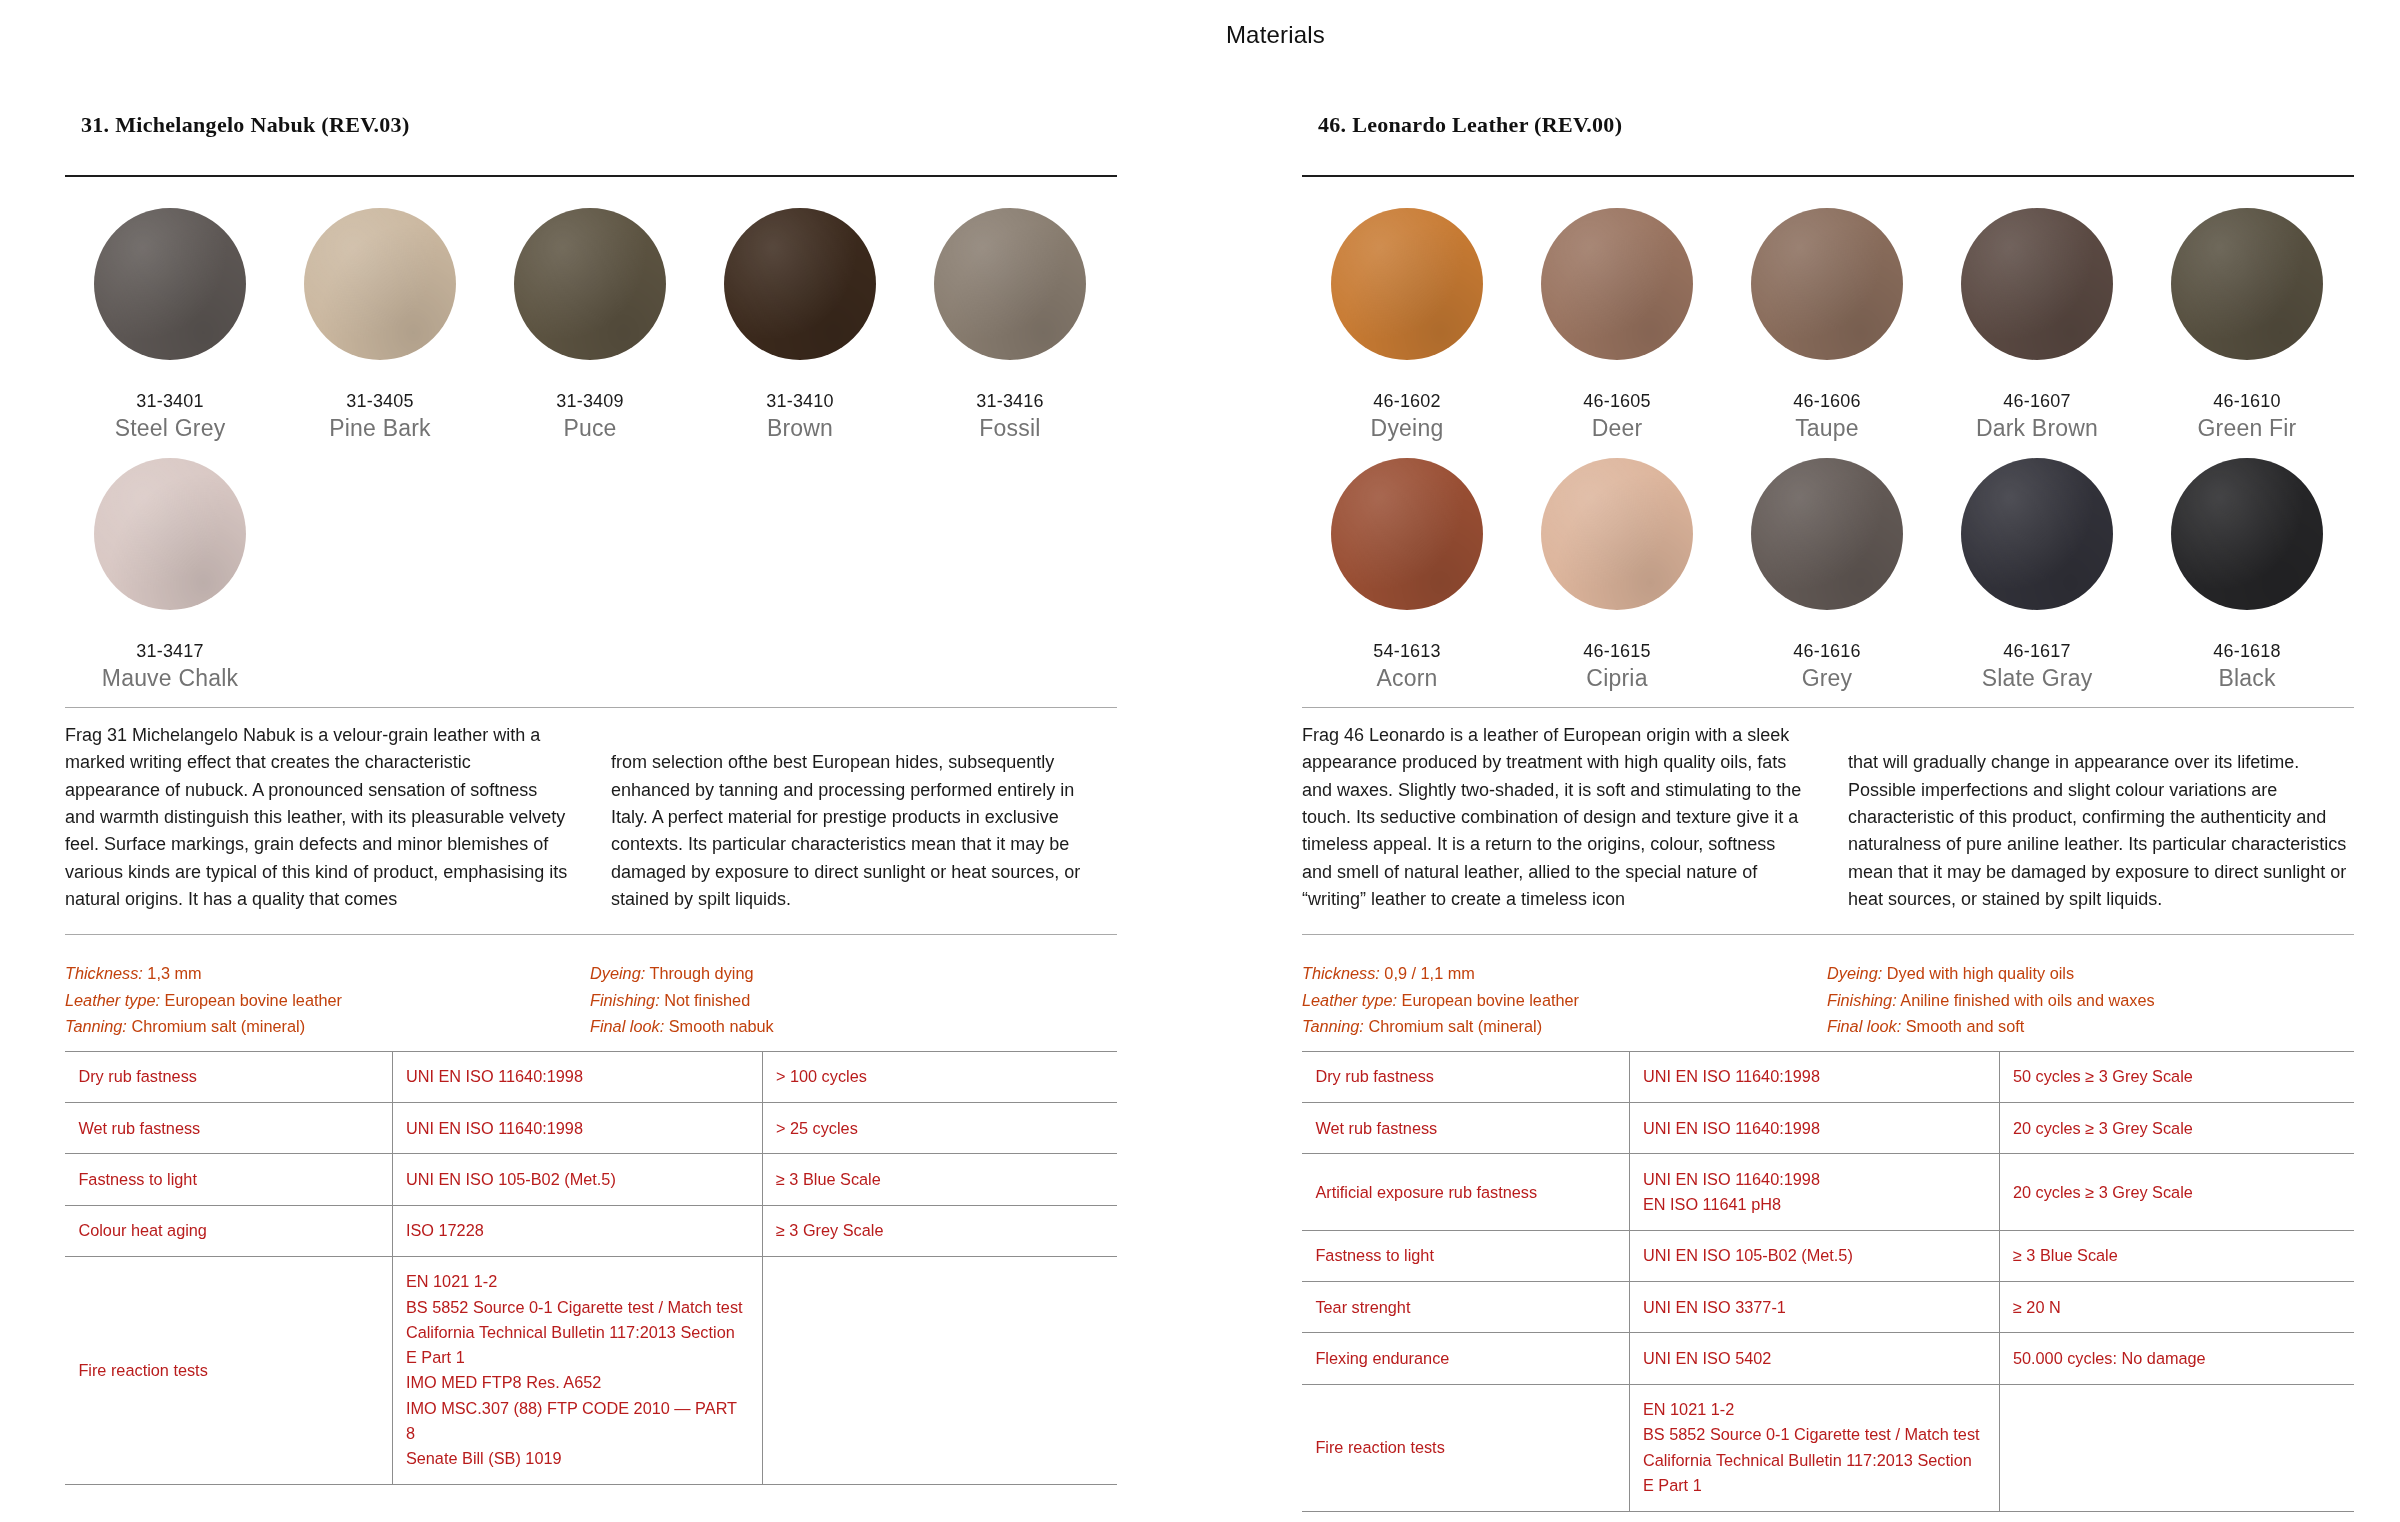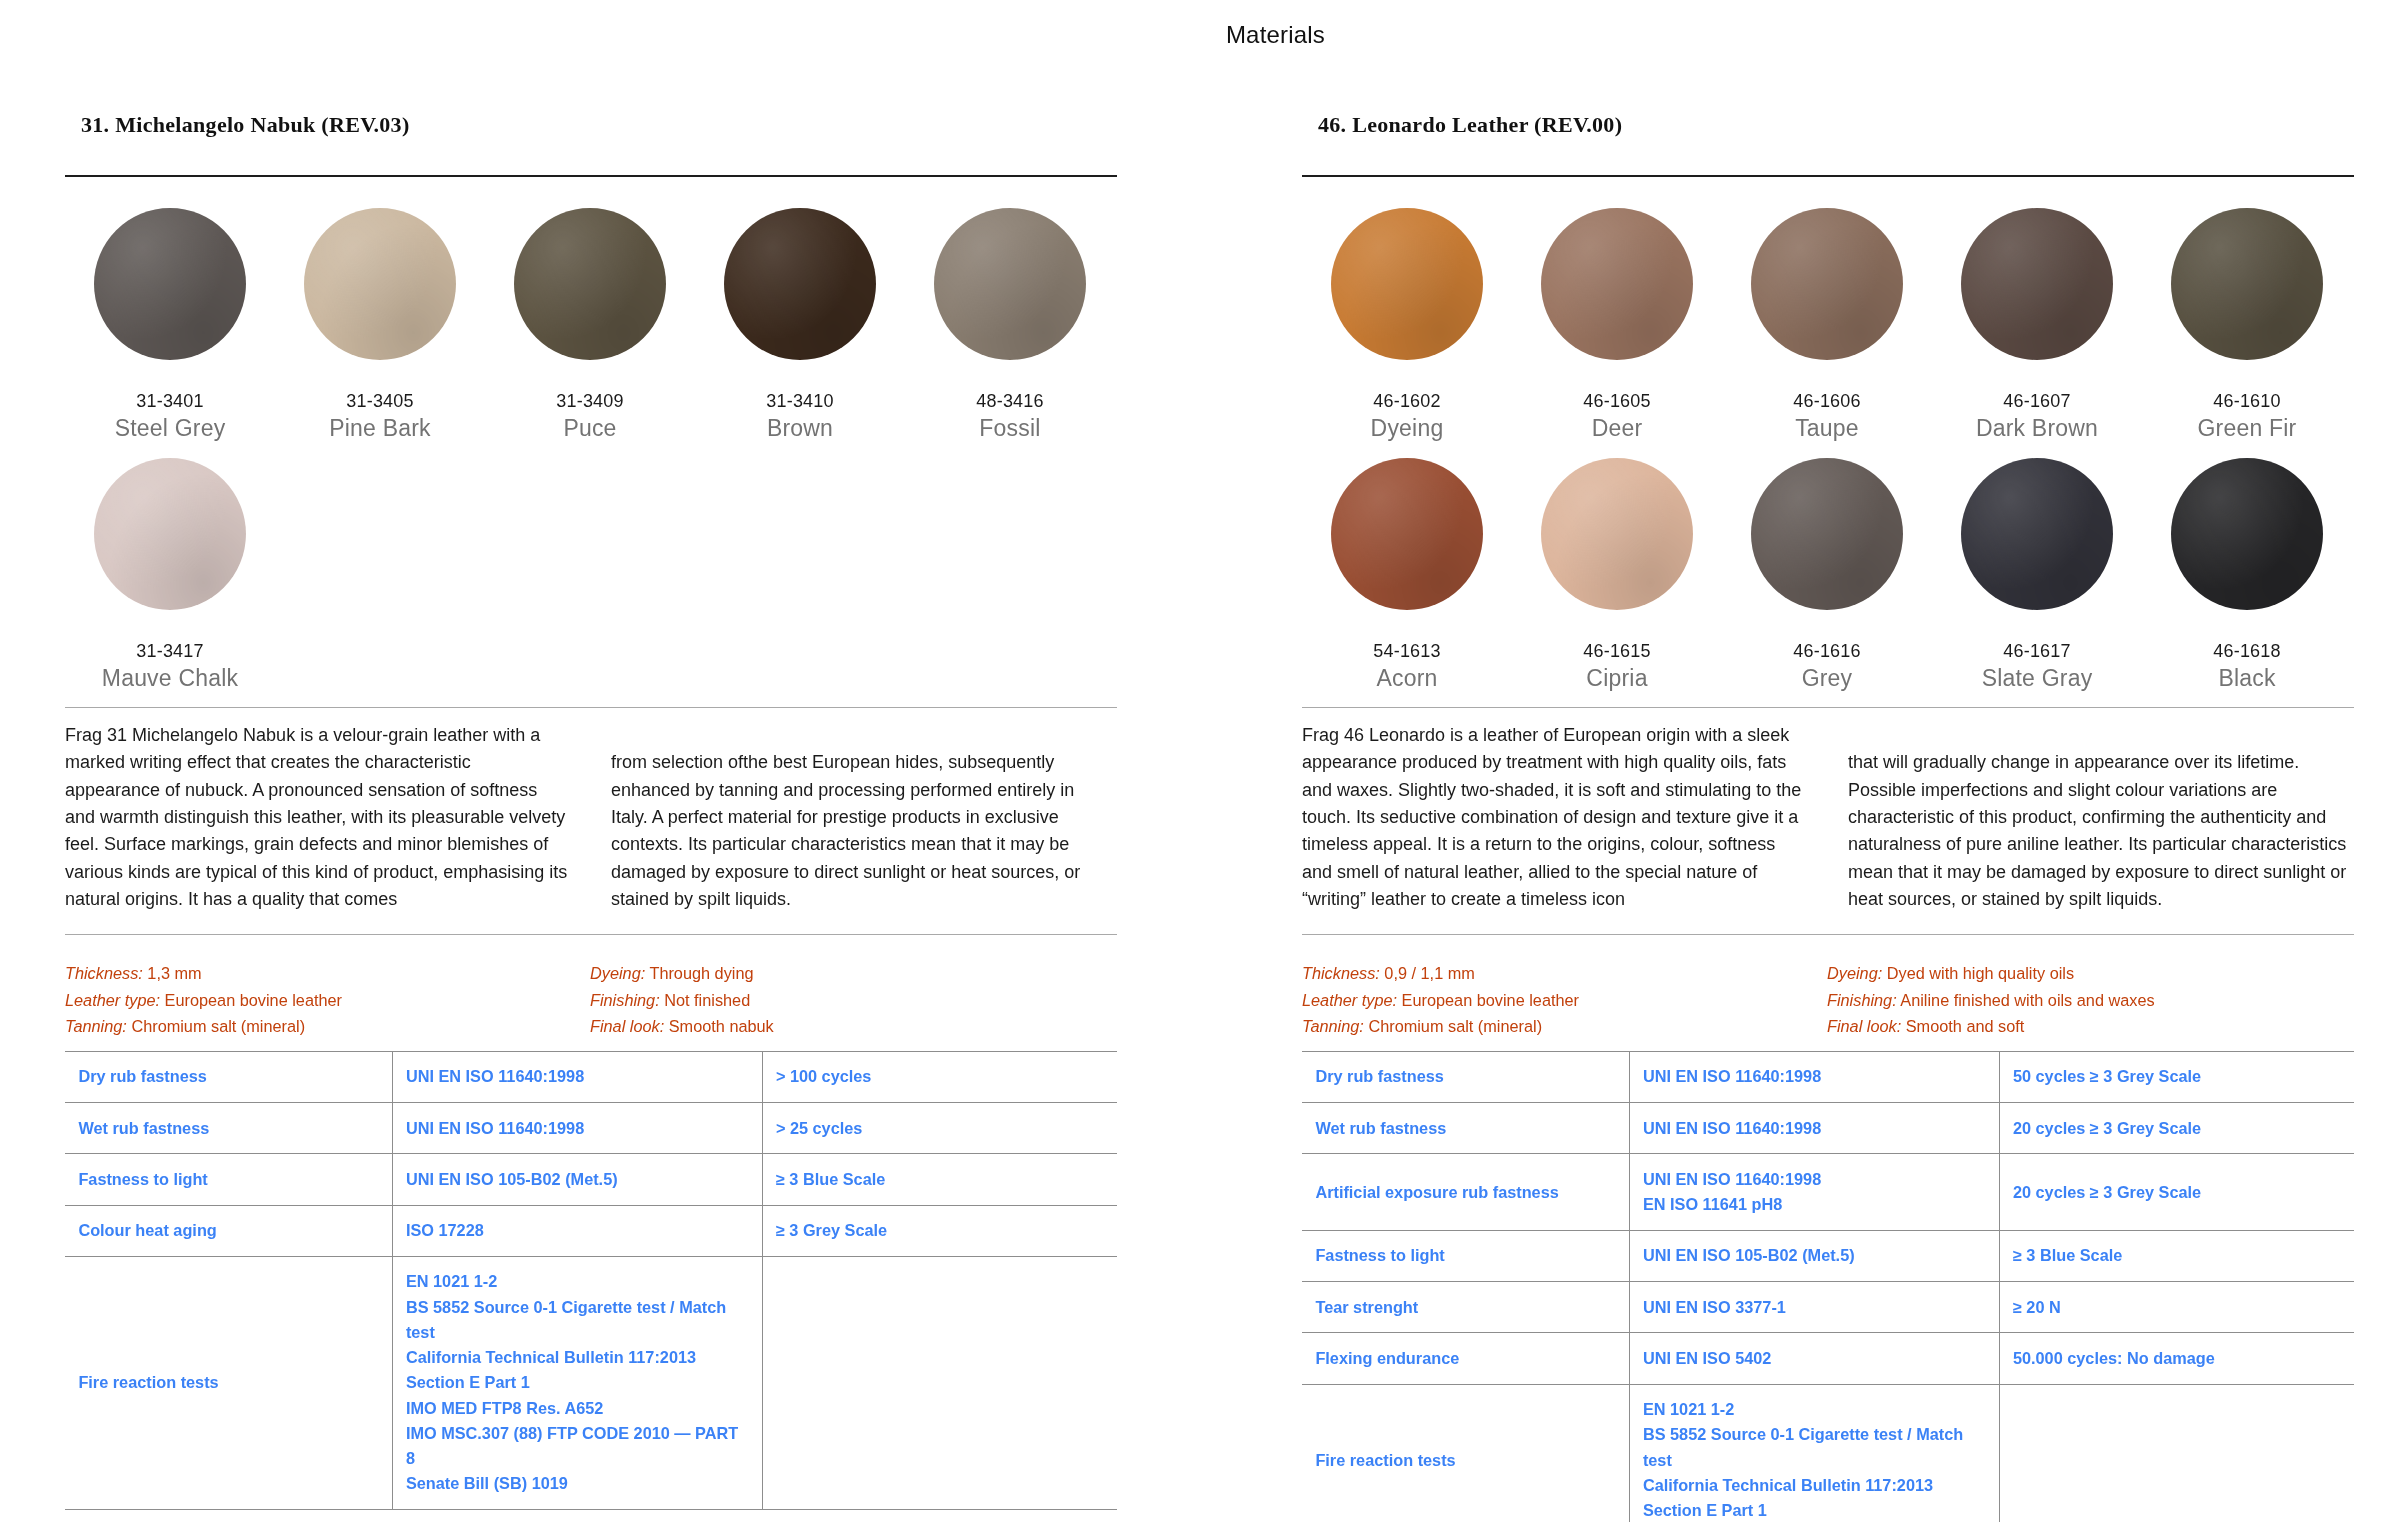--- a/index.html
+++ b/index.html
@@ -57,21 +57,21 @@
   .props{display:flex;margin-top:11.5px;width:1052px;padding-top:13.4px;}
   .props-col{width:525px;font-size:16.3px;line-height:1.62;color:#c2410c;}
   .props-col .lab{font-style:italic;}
 
   
   table.spec{border-collapse:collapse;width:1052px;margin-top:11.5px;table-layout:fixed;}
   table.spec td{
     border-top:1px solid #8d8d8d;
     border-right:1px solid #8d8d8d;
     padding:12.5px 11.5px 12.5px 13.4px;
-    font-size:16.3px;line-height:1.55;color:#3b82f6;vertical-align:middle;font-weight:bold;
+    font-size:16.3px;line-height:1.55;color:#b91c1c;vertical-align:middle;
   }
   table.spec td:last-child{border-right:none;}
   table.spec tr:last-child td{border-bottom:1px solid #8d8d8d;}
   .c1{width:327px;}
   .c2{width:370px;}
   .c3{width:355px;}
   .cell-ml{white-space:pre-line;line-height:1.62;}
   .tall td{padding-top:19px;padding-bottom:19px;}
 </style>
 </head>
@@ -103,21 +103,21 @@
           <div class="swatch-code">31-3409</div>
           <div class="swatch-name">Puce</div>
         </div>
         <div class="swatch-cell">
           <div class="swatch-disc" style="background: rgb(60, 42, 29);"></div>
           <div class="swatch-code">31-3410</div>
           <div class="swatch-name">Brown</div>
         </div>
         <div class="swatch-cell">
           <div class="swatch-disc" style="background: rgb(137, 125, 112);"></div>
-          <div class="swatch-code">48-3416</div>
+          <div class="swatch-code">31-3416</div>
           <div class="swatch-name">Fossil</div>
         </div>
         <div class="swatch-cell">
           <div class="swatch-disc" style="background: rgb(217, 200, 196);"></div>
           <div class="swatch-code">31-3417</div>
           <div class="swatch-name">Mauve Chalk</div>
         </div>
       </div>
 
     <div class="rule-light"></div>

